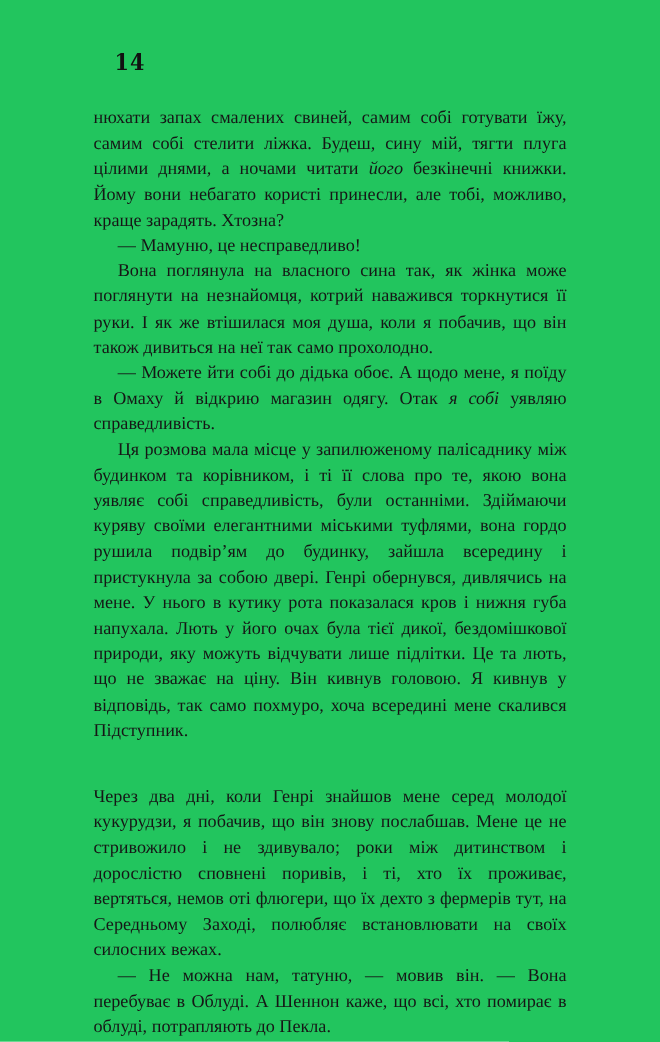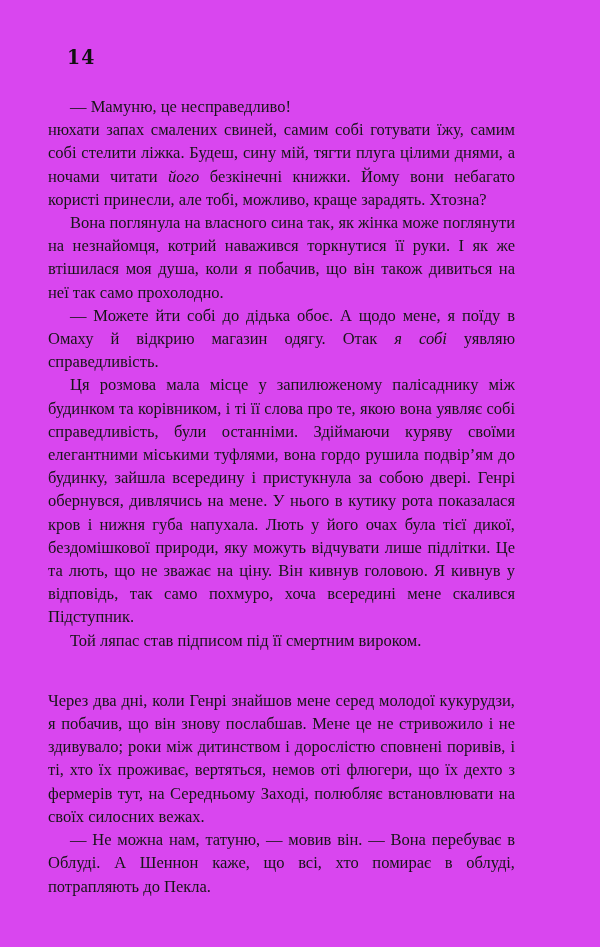--- a/index.html
+++ b/index.html
@@ -11,22 +11,22 @@
     width: 600px;
     height: 947px;
     overflow: hidden;
     font-family: "Liberation Serif", "DejaVu Serif", serif;
     color: #161616;
   }
   .page {
     box-sizing: border-box;
     width: 600px;
     height: 947px;
-    padding: 44px 85px 0 48px;
-    background: #d946ef;
+    padding: 44px 85px 0 85px;
+    background: #22c55e;
   }
   .page-number {
     font-family: "DejaVu Serif", serif;
     font-size: 21px;
     font-weight: bold;
     letter-spacing: 1px;
     margin-left: 19px;
     color: #111111;
     font-stretch: condensed;
   }
@@ -52,22 +52,21 @@
   .text-block em {
     font-style: italic;
   }
 </style>
 </head>
 <body>
 
 <div class="page">
   <div class="page-number">14</div>
   <div class="text-block">
+      <p class="para"><span>нюхати запах смалених свиней, самим собі готувати їжу, самим собі стелити ліжка. Будеш, сину мій, тягти плуга цілими днями, а ночами читати </span><em>його</em><span> безкінечні книжки. Йому вони небагато користі принесли, але тобі, можливо, краще зарадять. Хтозна?</span></p>
       <p class="para indent"><span>— Мамуню, це несправедливо!</span></p>
-      <p class="para"><span>нюхати запах смалених свиней, самим собі готувати їжу, самим собі стелити ліжка. Будеш, сину мій, тягти плуга цілими днями, а ночами читати </span><em>його</em><span> безкінечні книжки. Йому вони небагато користі принесли, але тобі, можливо, краще зарадять. Хтозна?</span></p>
       <p class="para indent"><span>Вона поглянула на власного сина так, як жінка може поглянути на незнайомця, котрий наважився торкнутися її руки. І як же втішилася моя душа, коли я побачив, що він також дивиться на неї так само прохолодно.</span></p>
       <p class="para indent"><span>— Можете йти собі до дідька обоє. А щодо мене, я поїду в Омаху й відкрию магазин одягу. Отак </span><em>я собі</em><span> уявляю справедливість.</span></p>
       <p class="para indent"><span>Ця розмова мала місце у запилюженому палісаднику між будинком та корівником, і ті її слова про те, якою вона уявляє собі справедливість, були останніми. Здіймаючи куряву своїми елегантними міськими туфлями, вона гордо рушила подвір’ям до будинку, зайшла всередину і пристукнула за собою двері. Генрі обернувся, дивлячись на мене. У нього в кутику рота показалася кров і нижня губа напухала. Лють у його очах була тієї дикої, бездомішкової природи, яку можуть відчувати лише підлітки. Це та лють, що не зважає на ціну. Він кивнув головою. Я кивнув у відповідь, так само похмуро, хоча всередині мене скалився Підступник.</span></p>
-      <p class="para indent"><span>Той ляпас став підписом під її смертним вироком.</span></p>
       <p class="para space-before"><span>Через два дні, коли Генрі знайшов мене серед молодої кукурудзи, я побачив, що він знову послабшав. Мене це не стривожило і не здивувало; роки між дитинством і дорослістю сповнені поривів, і ті, хто їх проживає, вертяться, немов оті флюгери, що їх дехто з фермерів тут, на Середньому Заході, полюбляє встановлювати на своїх силосних вежах.</span></p>
       <p class="para indent"><span>— Не можна нам, татуню, — мовив він. — Вона перебуває в Облуді. А Шеннон каже, що всі, хто помирає в облуді, потрапляють до Пекла.</span></p>
     </div>
 </div>
 
 </body></html>

